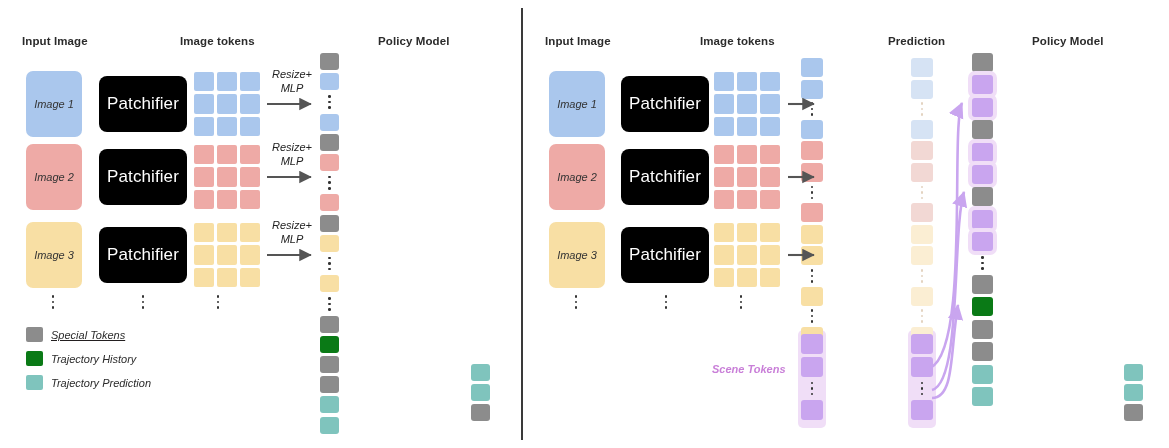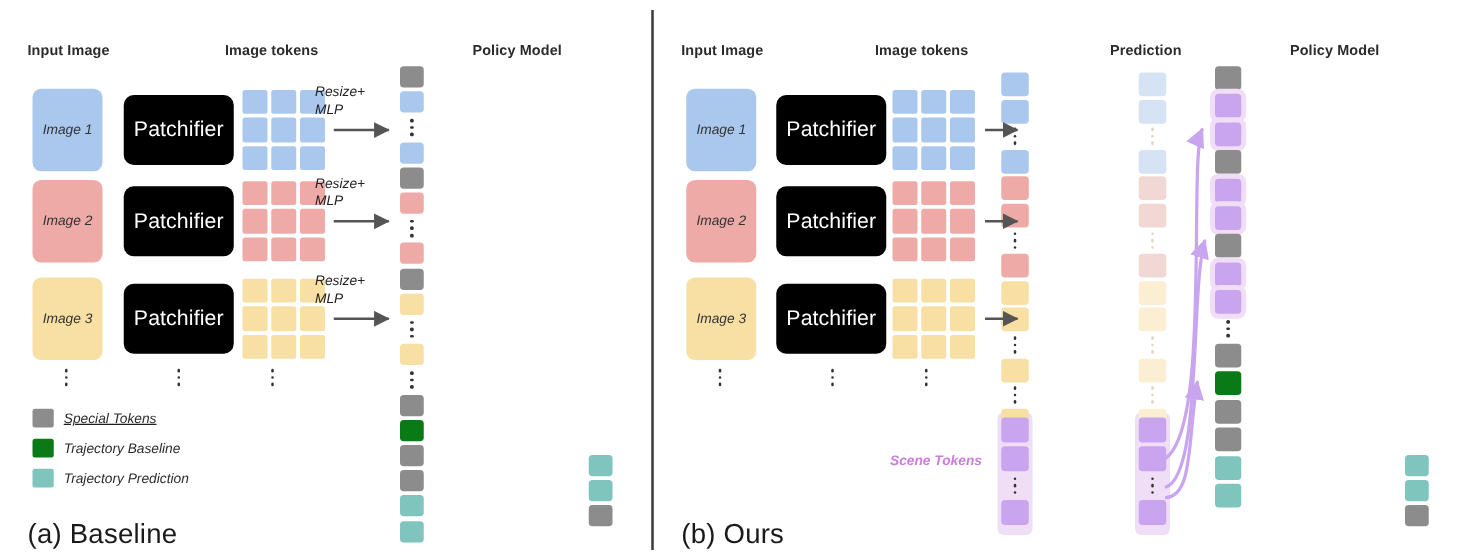--- a/index.html
+++ b/index.html
@@ -40,21 +40,21 @@
   }
 
   .grid{
     position:absolute;display:grid;grid-template-columns:repeat(3,1fr);
     grid-template-rows:repeat(3,1fr);gap:3px;
   }
   .grid > i{display:block;border-radius:2px;}
 
   .arrowlbl{
     position:absolute;font-style:italic;font-size:11px;color:#222;
-    line-height:1.25;white-space:nowrap;
+    text-align:center;line-height:1.25;white-space:nowrap;
   }
 
   .tok{position:absolute;border-radius:3px;}
   .vdots{
     position:absolute;display:flex;flex-direction:column;
     align-items:center;justify-content:center;gap:3px;
   }
   .vdots > i{display:block;width:2.6px;height:2.6px;border-radius:50%;background:#333;}
 
   .bigbox{
@@ -198,29 +198,28 @@
       <div class="tok" style="left: 471px; top: 404.4px; width: 19px; height: 17px; background: rgb(140, 140, 140);"></div>
     </div>
 
   <div id="a-legend">
       <div class="legend-row" style="left: 26px; top: 327px; text-decoration: underline;">
         <span class="legend-sw" style="background: rgb(140, 140, 140);"></span>
         <span class="legend-tx">Special Tokens</span>
       </div>
       <div class="legend-row" style="left: 26px; top: 351px;">
         <span class="legend-sw" style="background: rgb(10, 122, 22);"></span>
-        <span class="legend-tx">Trajectory Baseline</span>
+        <span class="legend-tx">Trajectory History</span>
       </div>
       <div class="legend-row" style="left: 26px; top: 375px;">
         <span class="legend-sw" style="background: rgb(127, 196, 189);"></span>
         <span class="legend-tx">Trajectory Prediction</span>
       </div>
     </div>
 
-  <div class="caption" style="left:22px;top:414px;">(a) Baseline</div>
 
   <div class="hdr" style="left:545px;top:35px;">Input Image</div>
   <div class="hdr" style="left:700px;top:35px;">Image tokens</div>
   <div class="hdr" style="left:888px;top:35px;">Prediction</div>
   <div class="hdr" style="left:1032px;top:35px;">Policy Model</div>
 
   <div class="imgbox" id="b-img1" style="left: 549px; top: 71px; background: rgb(170, 199, 237);">Image 1</div>
   <div class="patch" style="left:621px;top:76px;">Patchifier</div>
   <div class="grid" id="b-grid1" style="left:714px;top:72px;width:66px;height:64px;">
       <i style="background: rgb(170, 199, 237);"></i>
@@ -400,21 +399,20 @@
   <div class="bigbox green" style="left:1000px;top:50px;width:118px;height:368px;">
     <span>LLM-Based</span>
     <span>Policy Model</span>
   </div>
   <div id="b-outcol">
       <div class="tok" style="left: 1124px; top: 364px; width: 19px; height: 17px; background: rgb(127, 196, 189);"></div>
       <div class="tok" style="left: 1124px; top: 384.2px; width: 19px; height: 17px; background: rgb(127, 196, 189);"></div>
       <div class="tok" style="left: 1124px; top: 404.4px; width: 19px; height: 17px; background: rgb(140, 140, 140);"></div>
     </div>
 
-  <div class="caption" style="left:545px;top:414px;">(b) Ours</div>
 
   <svg class="ov">
     <defs>
       <marker id="ah" markerWidth="7" markerHeight="7" refX="5.6" refY="3" orient="auto">
         <path d="M0,0 L6,3 L0,6 z" fill="#555"></path>
       </marker>
       <marker id="ap" markerWidth="7" markerHeight="7" refX="5.6" refY="3" orient="auto">
         <path d="M0,0 L6,3 L0,6 z" fill="#c9a5ef"></path>
       </marker>
     </defs>

